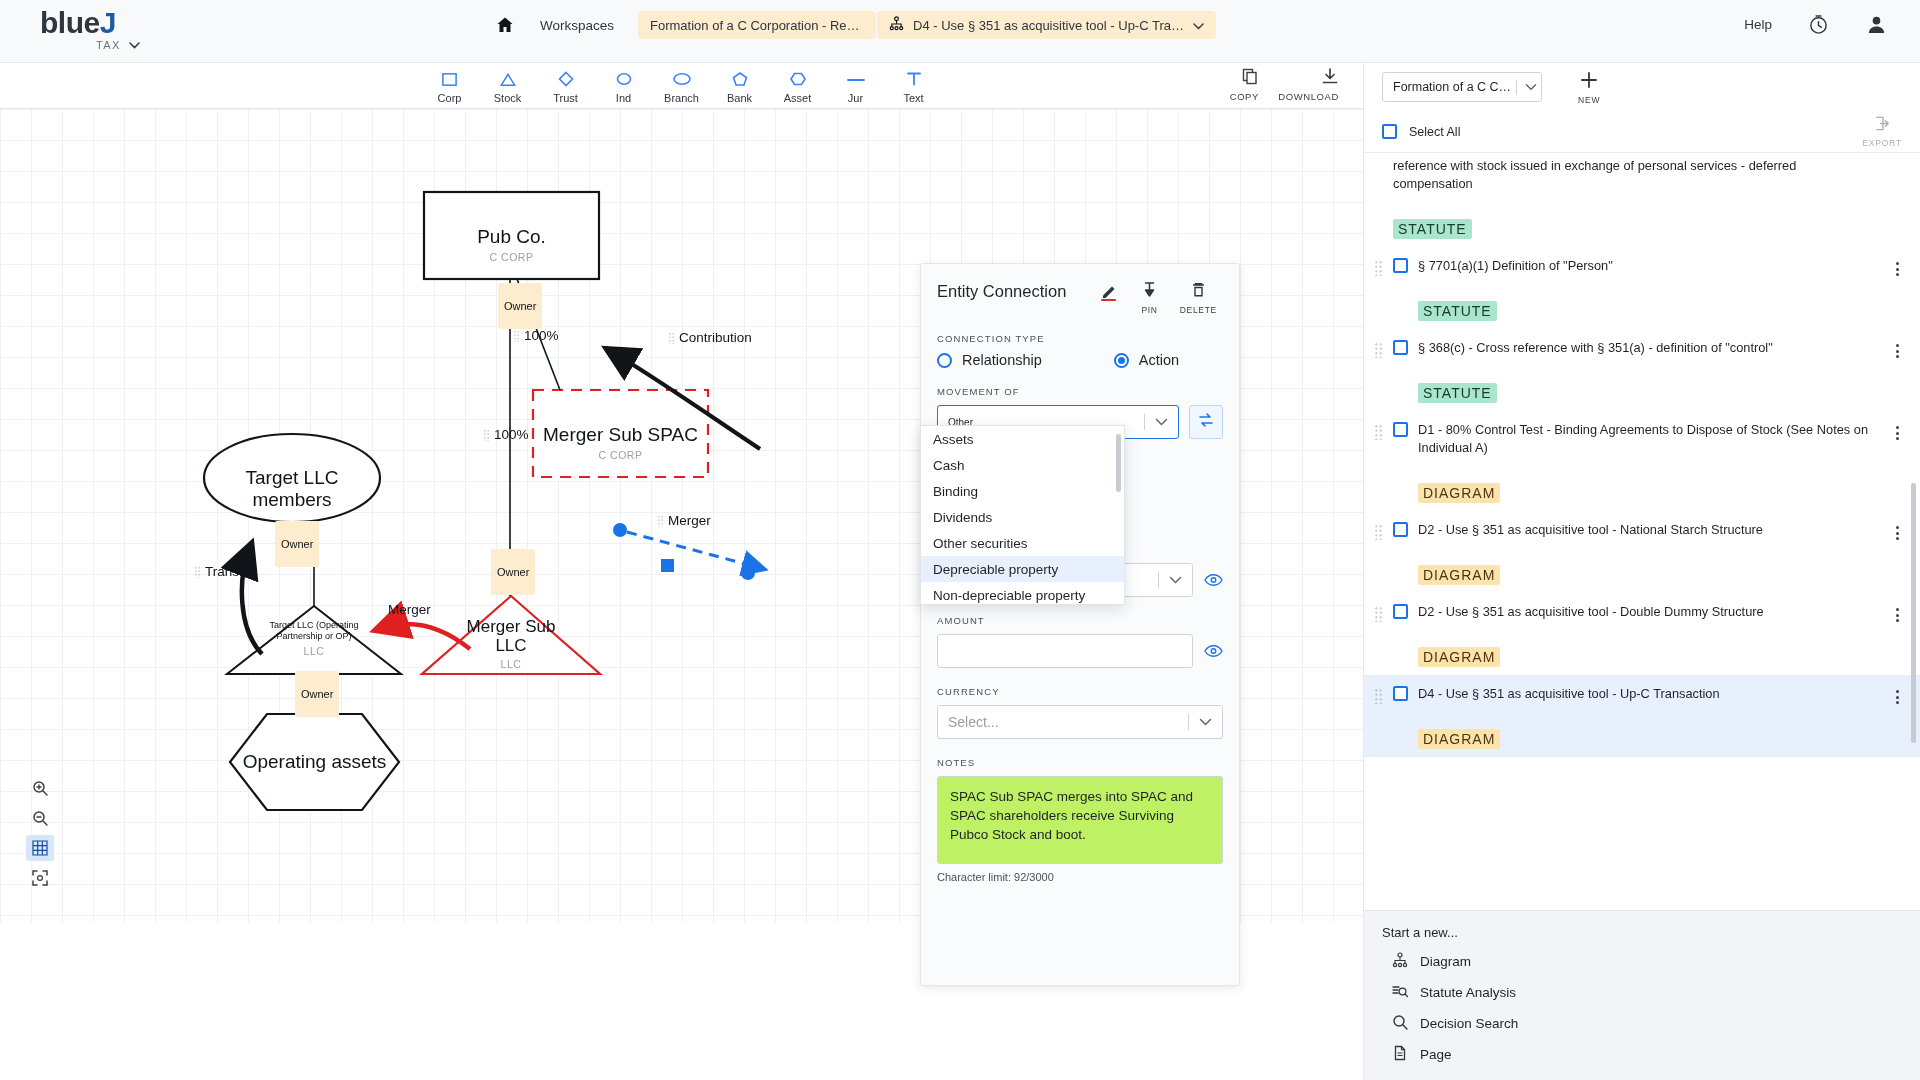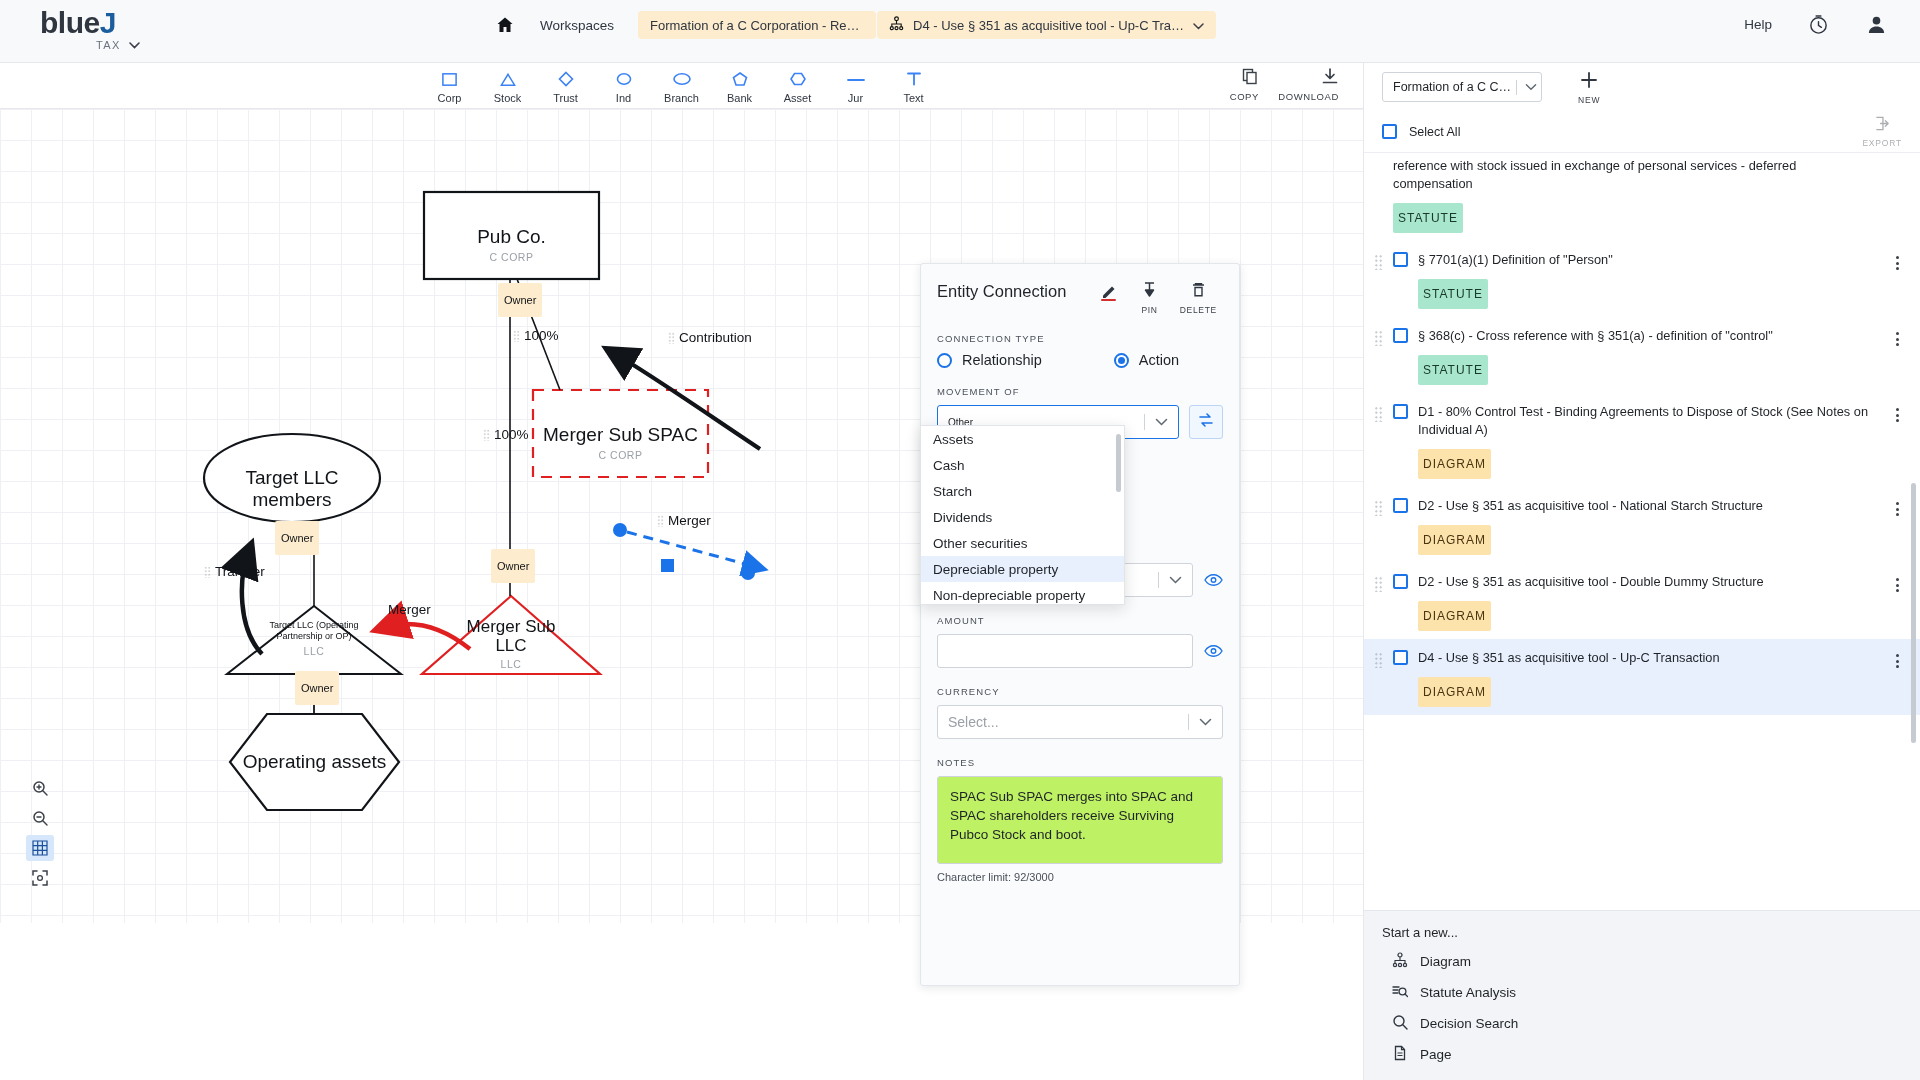--- a/index.html
+++ b/index.html
@@ -76,21 +76,21 @@
     position: absolute; text-align: center; color: #111418;
     pointer-events: none;
   }
   .nl-title { font-size: 19px; }
   .nl-title-sm { font-size: 17px; line-height: 19px; }
   .nl-tiny { font-size: 9px; line-height: 11px; color:#111418; }
   .nl-sub { font-size: 10.5px; color: #9aa0a6; letter-spacing: 0.5px; margin-top: 3px; }
 
   .badge-owner {
     position: absolute; background: #fdeccd; font-size: 11px; color:#111418;
-    padding: 11px 6px; border-radius: 2px; white-space: nowrap;
+    padding: 17px 6px; border-radius: 2px; white-space: nowrap;
   }
   .edge-label {
     position: absolute; font-size: 13.5px; color:#111418; white-space: nowrap;
     display:flex; align-items:center; gap:4px;
   }
   .grip { width: 7px; height: 12px; opacity: .45; display:inline-block;
      background-image: radial-gradient(#9aa0a6 34%, transparent 36%);
      background-size: 3.5px 3.5px; }
 
   
@@ -177,22 +177,22 @@
   .exportbtn .elabel { font-size: 8.5px; letter-spacing:.8px; color:#3b4048; }
 
   .rs-list { flex:1; overflow:hidden; position:relative; padding-top: 4px; }
   .rs-item { display:flex; gap: 10px; padding: 10px 16px 8px 10px; position:relative; cursor:pointer; }
   .rs-item.sel { background:#e8f0fe; }
   .dots6 { width: 9px; height: 16px; margin-top:3px; flex:none; opacity:.5;
     background-image: radial-gradient(#8b9199 36%, transparent 38%);
     background-size: 4.5px 4.5px; }
   .rs-body { flex:1; padding-right: 6px; }
   .rs-text { font-size: 12.8px; line-height: 18px; color:#1f2328; }
-  .tag { display:inline-block; margin-top: 10px; font-size: 12px; letter-spacing: 1px;
-         padding: 8px 5px; border-radius: 2px; }
+  .tag { display:inline-block; margin-top: 26px; font-size: 14px; letter-spacing: 1px;
+         padding: 2px 5px; border-radius: 2px; }
   .tag.statute { background:#a8e6cd; color:#18392b; }
   .tag.diagram { background:#fce2ab; color:#4a3510; }
   .kebab { width: 14px; display:flex; flex-direction:column; align-items:center; gap:2.5px; padding-top:5px; cursor:pointer; flex:none; }
   .kebab i { width:3px; height:3px; background:#3b4048; border-radius:50%; display:block; }
   .rs-scroll { position:absolute; right:4px; top: 330px; width:5px; height: 260px; background:#c6cbd1; border-radius:3px; }
 
   .rs-foot { border-top:1px solid #e3e6ea; background:#f2f4f7; padding: 14px 0 10px 0; }
   .rs-foot-title { font-size: 13px; color:#1f2328; padding: 0 18px 6px 18px; }
   .foot-item { display:flex; align-items:center; gap: 12px; padding: 6px 18px 6px 28px; cursor:pointer; font-size: 13.5px; color:#1f2328; }
 </style>
@@ -440,21 +440,21 @@
         <span class="grip"></span>
         <span>100%</span>
       </div>
     <div class="edge-label" style="left:668px; top:221px;">
         <span class="grip"></span>
         <span>Contribution</span>
       </div>
     <div class="badge-owner" style="left:275px; top:412px;">Owner</div>
     <div class="badge-owner" style="left:491px; top:440px;">Owner</div>
     <div class="badge-owner" style="left:295px; top:562px;">Owner</div>
-    <div class="edge-label" style="left:204px; top:455px;align-items:center;">
+    <div class="edge-label" style="left:194px; top:455px;align-items:center;">
         <span class="grip"></span>
         <span>Transfer</span>
       </div>
     <div class="edge-label" style="left:388px; top:493px;">
         <span>Merger</span>
       </div>
     <div class="edge-label" style="left:657px; top:404px;">
         <span class="grip"></span>
         <span>Merger</span>
       </div>
@@ -591,21 +591,21 @@
     </div>
 
     <div class="fieldlabel">NOTES</div>
     <div class="notesbox">SPAC Sub SPAC merges into SPAC and SPAC shareholders receive Surviving Pubco Stock and boot.</div>
     <div class="charlimit">Character limit: 92/3000</div>
   </div>
 
   <div class="dropdown">
     <div class="opt">Assets</div>
     <div class="opt">Cash</div>
-    <div class="opt">Starch</div>
+    <div class="opt">Binding</div>
     <div class="opt">Dividends</div>
     <div class="opt">Other securities</div>
     <div class="opt hl">Depreciable property</div>
     <div class="opt">Non-depreciable property</div>
     <div class="dd-scroll"></div>
   </div>
 
   <div class="rsidebar">
     <div class="rs-top">
       <div class="rs-select">

